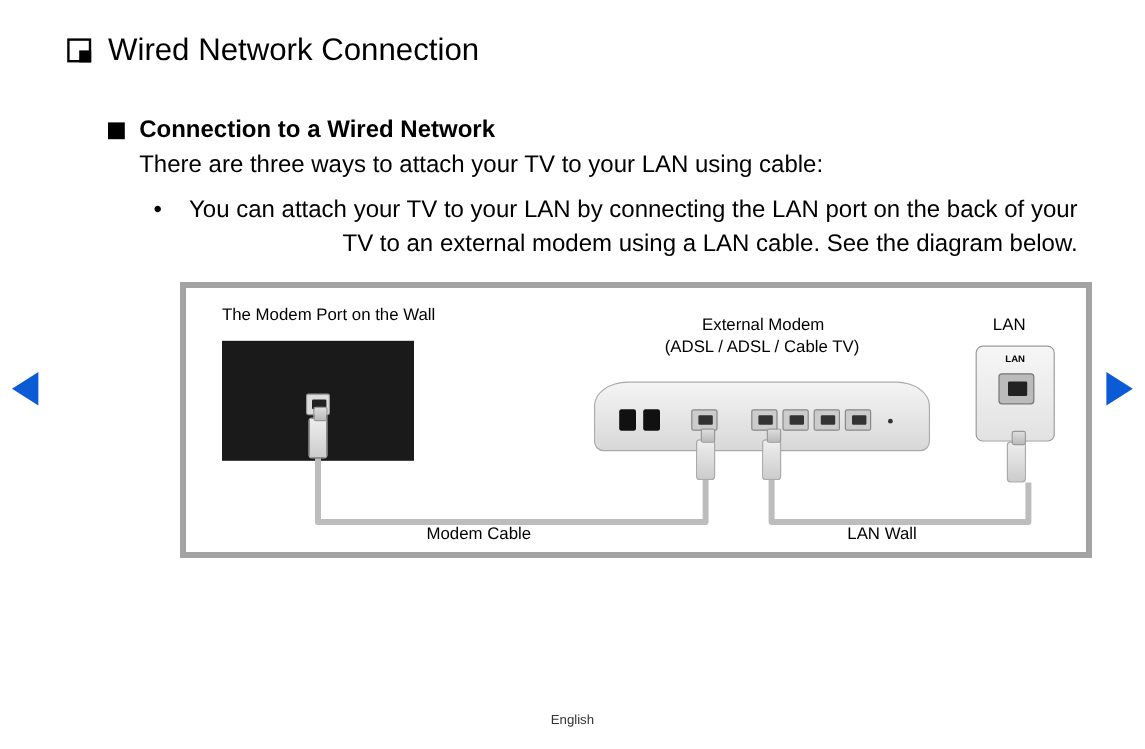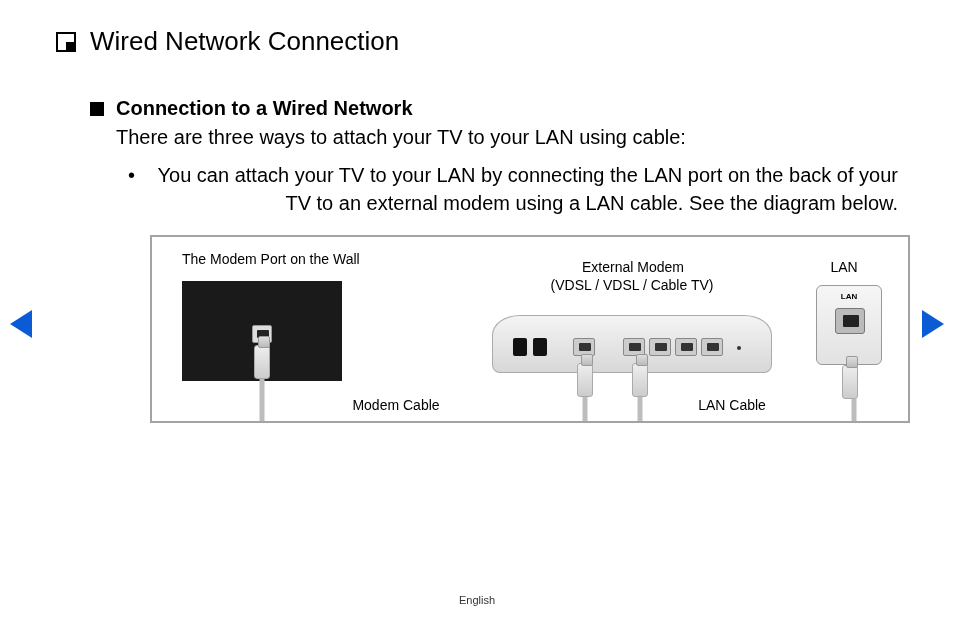--- a/index.html
+++ b/index.html
@@ -25,22 +25,22 @@
   .sub-row { display: flex; align-items: center; gap: 12px; margin-bottom: 6px; }
   .sub-bullet { width: 14px; height: 14px; background: #000; flex: 0 0 auto; }
   .sub-title { font-size: 20px; font-weight: bold; }
   .intro { font-size: 20px; margin-left: 26px; margin-bottom: 12px; }
   .bullet-row { display: flex; gap: 14px; margin-left: 38px; }
   .dot { font-size: 20px; line-height: 28px; }
   .bullet-text { font-size: 20px; line-height: 28px; max-width: 760px; text-align: right; }
   .diagram-box {
     margin: 18px 0 0 60px;
     width: 760px;
-    height: 188px;
-    border: 2px solid #a3a3a3;
+    height: 230px;
+    border: 5px solid #a3a3a3;
     position: relative;
   }
   .d-label { position: absolute; font-size: 14px; text-align: center; }
   .wall-label { left: 30px; top: 14px; text-align: left; }
   .modem-label-1 { left: 381px; top: 22px; width: 200px; }
   .modem-label-2 { left: 380px; top: 40px; width: 200px; }
   .lan-label { right: 34px; top: 22px; width: 60px; }
   .modem-cable-label { left: 184px; bottom: 8px; width: 120px; }
   .lan-cable-label { left: 520px; bottom: 8px; width: 120px; }
 
@@ -150,24 +150,24 @@
   </div>
   <div class="intro">There are three ways to attach your TV to your LAN using cable:</div>
   <div class="bullet-row">
     <div class="dot">•</div>
     <div class="bullet-text">You can attach your TV to your LAN by connecting the LAN port on the back of your TV to an external modem using a LAN cable. See the diagram below.</div>
   </div>
 
   <div class="diagram-box">
     <div class="d-label wall-label">The Modem Port on the Wall</div>
     <div class="d-label modem-label-1">External Modem</div>
-    <div class="d-label modem-label-2">(VDSL / VDSL / Cable TV)</div>
+    <div class="d-label modem-label-2">(ADSL / ADSL / Cable TV)</div>
     <div class="d-label lan-label">LAN</div>
     <div class="d-label modem-cable-label">Modem Cable</div>
-    <div class="d-label lan-cable-label">LAN Cable</div>
+    <div class="d-label lan-cable-label">LAN Wall</div>
 
     <div class="wall">
       <div class="wall-jack"></div>
     </div>
 
     <div class="modem">
       <div class="modem-port mp1"></div>
       <div class="modem-port mp2"></div>
       <div class="modem-port mp3"></div>
       <div class="modem-port mp4"></div>

